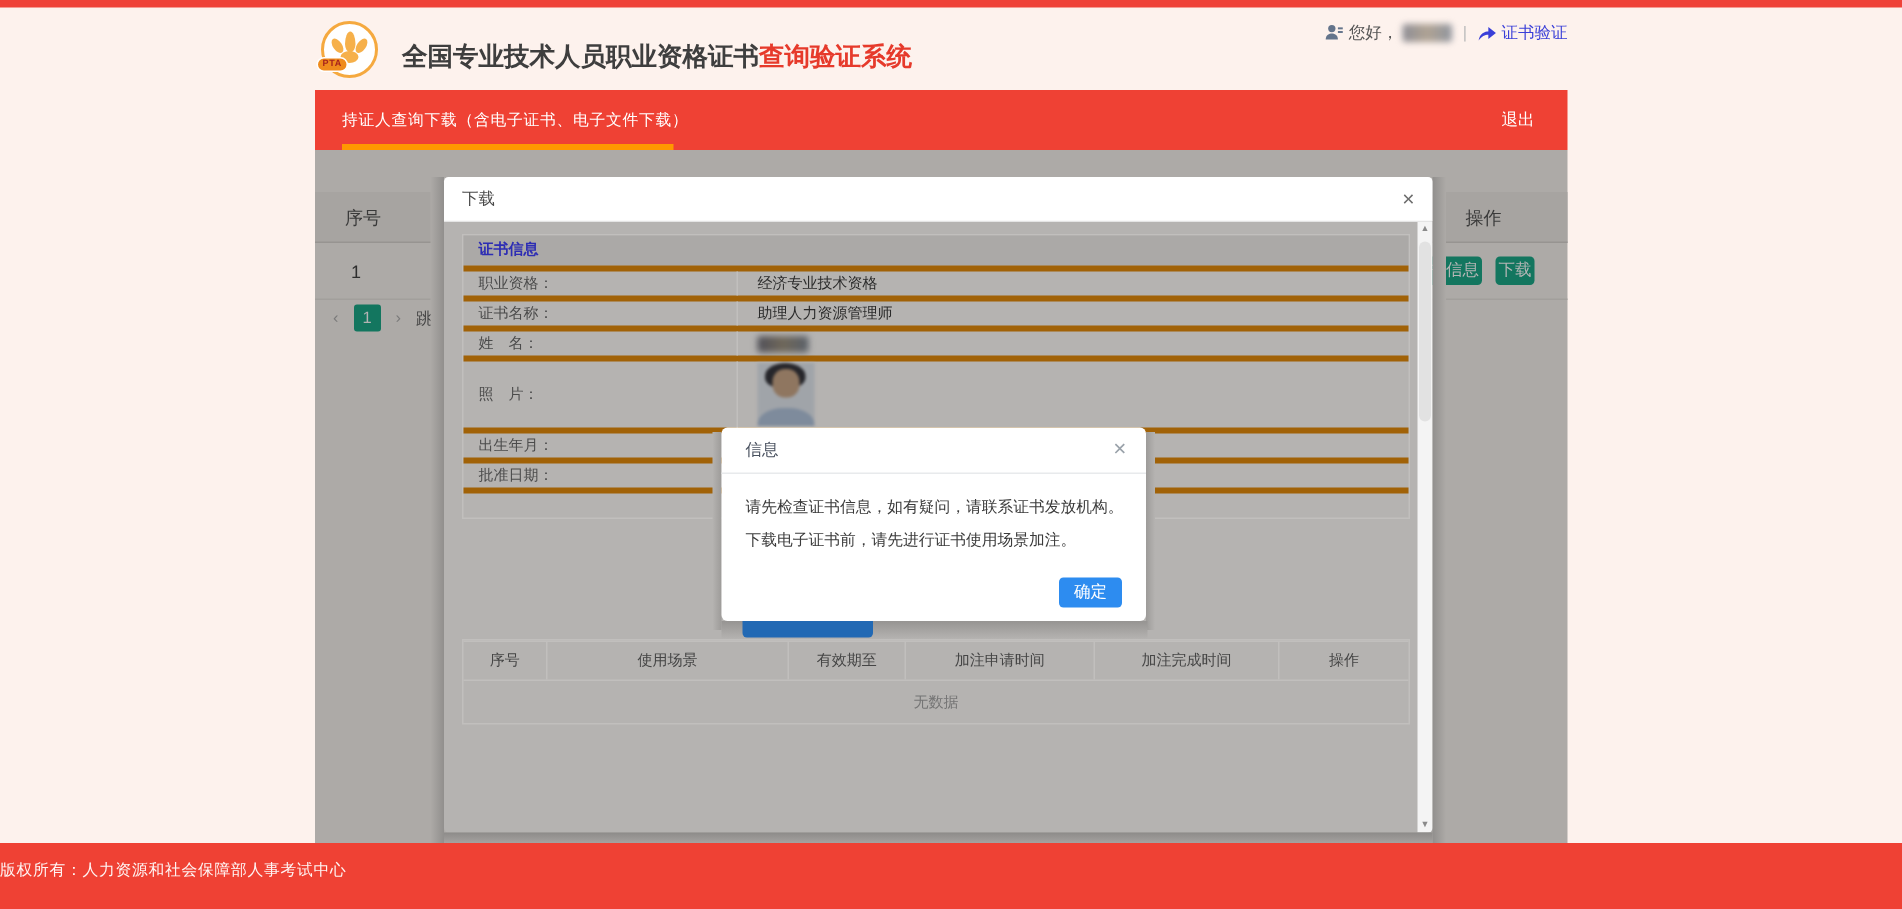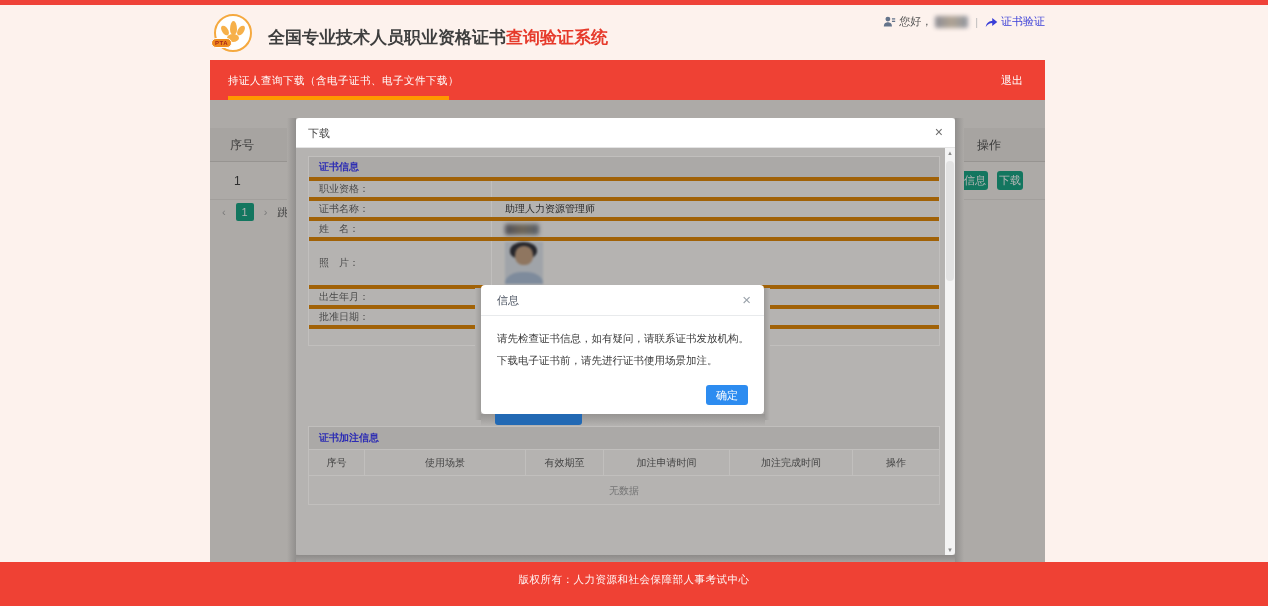--- a/index.html
+++ b/index.html
@@ -86,21 +86,21 @@
   .sbar .thumb { position:absolute; top:13px; left:1px; width:8px; height:120px; background:#e2e2e2; border-radius:4px; }
 
   
   .imodal { left:481px; top:285px; width:283px; height:129px; background:#fff; border-radius:4px; }
   .imodal .im-header { position:absolute; left:0; top:0; width:283px; height:31px; border-bottom:1px solid #e8eaec; }
   .im-header .im-title { position:absolute; left:16px; top:0; line-height:31px; color:#48505e; font-size:11px; }
   .im-header .im-close { position:absolute; right:13px; top:0; line-height:30px; color:#9aa2aa; font-size:15px; }
   .imodal .im-body { position:absolute; left:16px; top:42px; width:258px; color:#3b3b3b; font-size:10.5px; line-height:22px; white-space:nowrap; }
   .imodal .okbtn { position:absolute; right:16px; bottom:9px; width:42px; height:20px; background:#2d8cf0; color:#fff; border:none; border-radius:3px; font-size:11px; line-height:20px; text-align:center; }
 
-  .footer { left:0; top:562px; width:1268px; height:44px; background:#ef4134; color:rgba(255,255,255,0.95); font-size:10.5px; text-align:center; padding-top:11px; letter-spacing:0.5px; }
+  .footer { left:0; top:562px; width:1268px; height:44px; background:#ef4134; color:rgba(255,255,255,0.95); font-size:10.5px; text-align:left; padding-top:11px; letter-spacing:0.5px; }
 
   svg { display:block; }
 </style>
 </head>
 <body>
 
 <div class="abs topstrip"></div>
 
 <div class="abs logo">
   <div class="petal p2"></div>
@@ -159,20 +159,21 @@
 <div class="abs dmodal">
   <div class="dm-header">
     <div class="dm-title">下载</div>
     <div class="dm-close">×</div>
   </div>
   <div class="dm-body">
     <div class="ctable">
       <div class="sechead">证书信息</div>
       <div class="crow h20">
           <div class="lbl">职业资格：</div>
+          <div class="val">经济专业技术资格</div>
         </div>
       <div class="crow h20">
           <div class="lbl">证书名称：</div>
           <div class="val">助理人力资源管理师</div>
         </div>
       <div class="crow h20">
           <div class="lbl">姓　名：</div>
           <div class="val">
             <div class="nameblur"></div>
           </div>
@@ -198,21 +199,20 @@
       <div class="crow h20">
           <div class="lbl"></div>
           <div class="val"></div>
         </div>
     </div>
     <div class="ish-l"></div>
     <div class="ish-r"></div>
     <div class="ish-b"></div>
     <button class="bluebtn-big"></button>
     <div class="atable">
-      <div class="sechead">证书加注信息</div>
       <div class="ahead">
         <div class="aw0">序号</div>
         <div class="aw1">使用场景</div>
         <div class="aw2">有效期至</div>
         <div class="aw3">加注申请时间</div>
         <div class="aw4">加注完成时间</div>
         <div class="aw5">操作</div>
       </div>
       <div class="nodata">无数据</div>
     </div>

